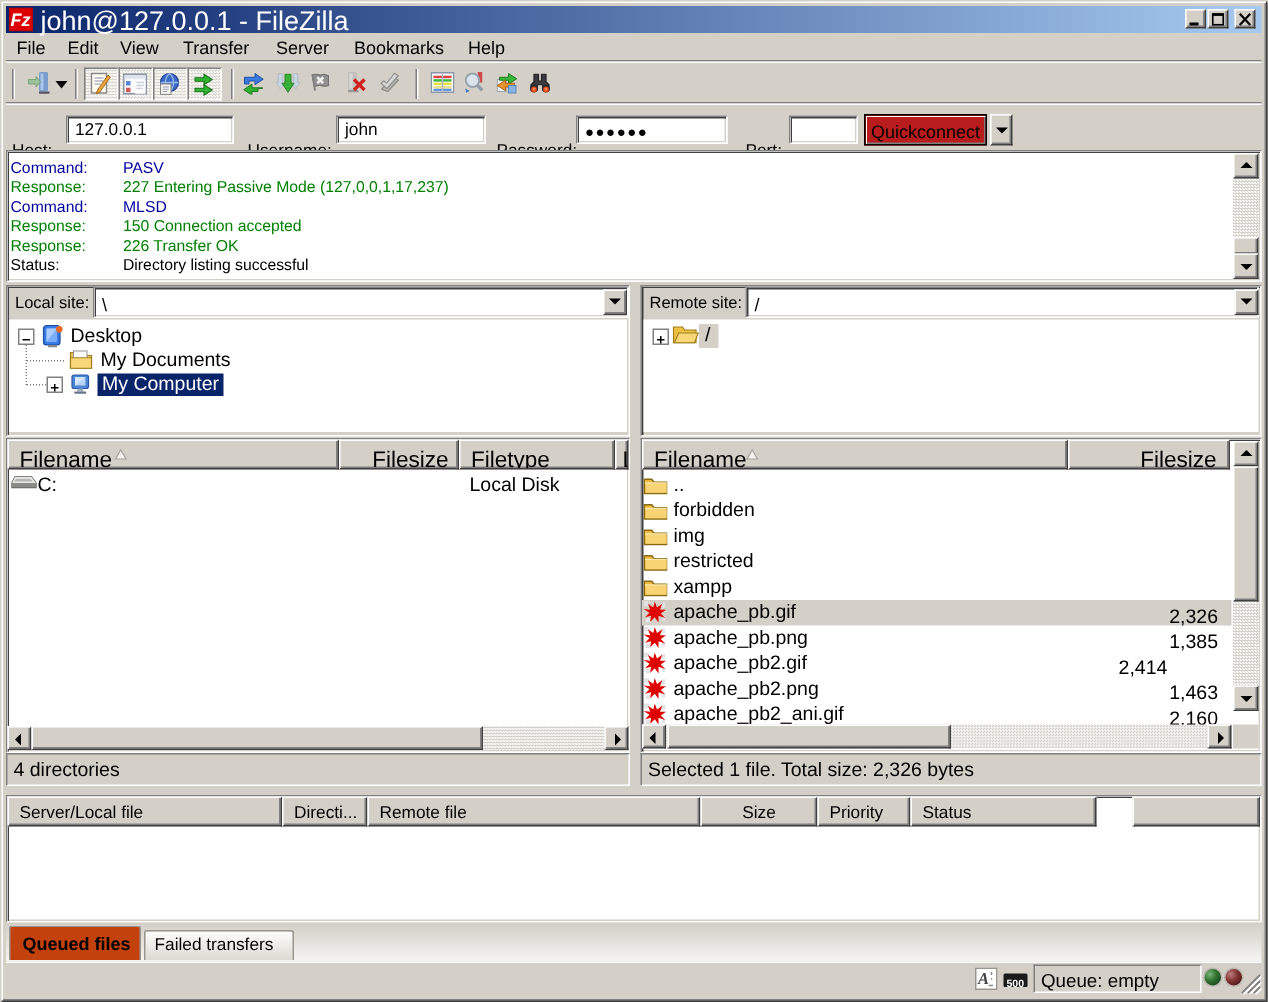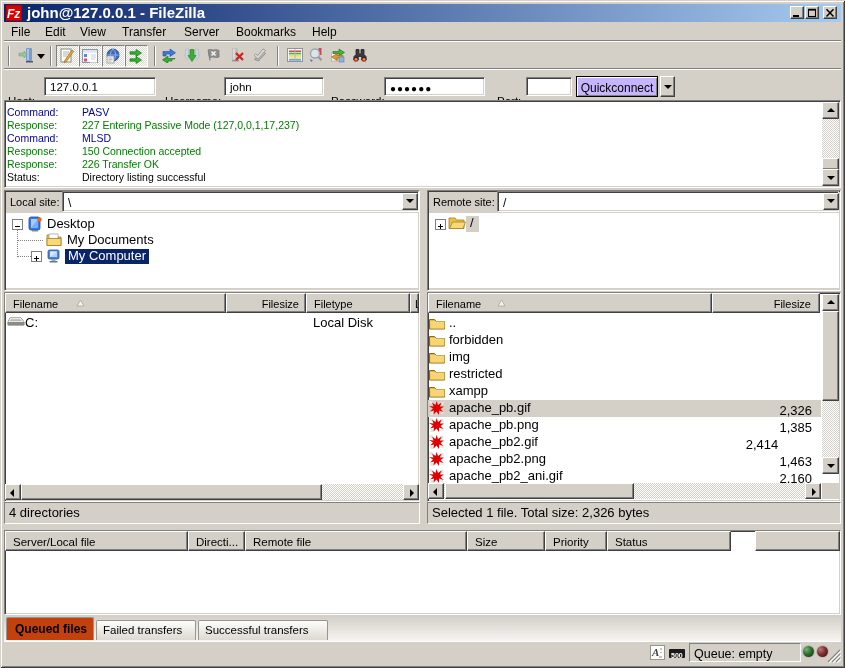--- a/index.html
+++ b/index.html
@@ -18,21 +18,21 @@
 .hsep { position:absolute; height:2px; border-top:1px solid #808080; border-bottom:1px solid #ffffff; }
 .sbtn { position:absolute; width:16px; height:16px; background:#d4d0c8; border:1px solid; border-color:#ffffff #404040 #404040 #ffffff; box-shadow: inset -1px -1px 0 #808080, inset 1px 1px 0 #d4d0c8; }
 .thumb { position:absolute; background:#d4d0c8; border:1px solid; border-color:#ffffff #404040 #404040 #ffffff; box-shadow: inset -1px -1px 0 #808080; }
 .arr { position:absolute; width:0; height:0; }
 .winbtn { position:absolute; top:2px; width:14px; height:13px; background:#d4d0c8; border:1px solid; border-color:#ffffff #404040 #404040 #ffffff; box-shadow: inset -1px -1px 0 #808080; }
 .tbtn { position:absolute; top:3px; width:23px; height:22px; border:1px solid; border-color:#808080 #ffffff #ffffff #808080; background:repeating-conic-gradient(#ffffff 0% 25%, #dcd8d0 0% 50%); background-size:2px 2px; }
 .qlabel { position:absolute; top:11px; font-size:11.5px;margin-top:15px; }
 .qfield { position:absolute; top:8px; height:19px; font-size:11.5px; background:#fff; border:1px solid; border-color:#808080 #ffffff #ffffff #808080; box-shadow: inset 1px 1px 0 #404040, inset -1px -1px 0 #d4d0c8; padding:3px 0 0 5px; }
 .logline { position:absolute; left:2px; white-space:pre; font-size:10.5px; }
 .loglabel { display:inline-block; width:75px; }
-.hdrcell { position:absolute; height:20px; font-size:11px; background:#d4d0c8; border:1px solid; border-color:#ffffff #404040 #404040 #ffffff; box-shadow: inset -1px -1px 0 #808080, inset 1px 1px 0 #d4d0c8; padding:4px 0 0 7px; overflow:hidden; }
+.hdrcell { position:absolute; height:20px; font-size:15px; background:#d4d0c8; border:1px solid; border-color:#ffffff #404040 #404040 #ffffff; box-shadow: inset -1px -1px 0 #808080, inset 1px 1px 0 #d4d0c8; padding:4px 0 0 7px; overflow:hidden; }
 .dotv { position:absolute; width:1px; background-image:repeating-linear-gradient(to bottom,#808080 0 1px,transparent 1px 2px); }
 .doth { position:absolute; height:1px; background-image:repeating-linear-gradient(to right,#808080 0 1px,transparent 1px 2px); }
 .pmbox { position:absolute; width:11px; height:11px; background:#fff; border:1px solid #808080; }
 .trow { position:absolute; white-space:pre; font-size:13px; }
 </style>
 </head>
 <body>
 <svg width="0" height="0" style="position:absolute">
   <defs>
     <g id="foldsym">
@@ -51,21 +51,21 @@
   </defs>
 </svg>
 <div id="win">
 
   <div class="abs" style="left:4px;top:4px;width:837px;height:18px;background:linear-gradient(to right,#0a246a,#a6caf0)">
     <svg class="abs" style="left:2px;top:1px" width="16" height="16" viewBox="0 0 16 16">
       <rect x="0" y="0" width="16" height="16" fill="#b80000"></rect>
       <rect x="1" y="1" width="14" height="14" fill="#dd0000"></rect>
       <text x="1" y="12.5" fill="#ffffff" font-size="12" font-style="italic" font-weight="bold" font-family="Liberation Sans, sans-serif">Fz</text>
     </svg>
-    <div class="abs" style="left:23px;top:0px;color:#fff;font-size:15px;font-weight:bold">john@127.0.0.1 - FileZilla</div>
+    <div class="abs" style="left:23px;top:0px;color:#fff;font-size:18px;font-weight:normal">john@127.0.0.1 - FileZilla</div>
     <div class="winbtn" style="left:786px"><svg width="12" height="10" viewBox="0 0 12 10">
           <rect x="2" y="7" width="6" height="2" fill="#000"></rect>
         </svg></div>
     <div class="winbtn" style="left:801px"><svg width="12" height="10" viewBox="0 0 12 10">
           <rect x="2.5" y="1.5" width="7" height="7" fill="none" stroke="#000" stroke-width="1.1"></rect>
           <rect x="2" y="0.8" width="8" height="1.8" fill="#000"></rect>
         </svg></div>
     <div class="winbtn" style="left:819px"><svg width="12" height="10" viewBox="0 0 12 10">
           <path d="M2.5 1.2 L9.5 8.6 M9.5 1.2 L2.5 8.6" stroke="#000" stroke-width="1.5"></path>
         </svg></div>
@@ -185,21 +185,21 @@
 
   <div class="abs" style="left:0px;top:69px;width:845px;height:30px">
     <span class="qlabel" style="left:8px">Host:</span>
     <div class="qfield" style="left:44px;width:112px">127.0.0.1</div>
     <span class="qlabel" style="left:165px">Username:</span>
     <div class="qfield" style="left:224px;width:100px">john</div>
     <span class="qlabel" style="left:331px">Password:</span>
     <div class="qfield" style="left:384px;width:101px;font-size:10px;letter-spacing:1px;padding-top:5px">●●●●●●</div>
     <span class="qlabel" style="left:497px">Port:</span>
     <div class="qfield" style="left:526px;width:46px"></div>
-    <div class="abs" style="left:576px;top:7px;width:82px;height:21px;background:#c4b5fd;border:1px solid #000;box-shadow:inset 1px 1px 0 #ffffff, inset -1px -1px 0 #808080;text-align:center;padding-top:4px">Quickconnect</div>
+    <div class="abs" style="left:576px;top:7px;width:82px;height:21px;background:#b91c1c;border:1px solid #000;box-shadow:inset 1px 1px 0 #ffffff, inset -1px -1px 0 #808080;text-align:center;padding-top:4px">Quickconnect</div>
     <div class="abs raised" style="left:660px;top:7px;width:15px;height:21px;background:#d4d0c8">
       <div class="arr" style="left:3px;top:8px;border-left:4px solid transparent;border-right:4px solid transparent;border-top:4px solid #000"></div>
     </div>
   </div>
 
   <div class="abs sunken" style="left:4px;top:100px;width:837px;height:88px;background:#fff"></div>
   <div class="abs" style="left:5px;top:101px;width:835px;height:86px;overflow:hidden">
     <div class="logline" style="top:5px;color:#00009f"><span class="loglabel">Command:</span><span>PASV</span></div>
     <div class="logline" style="top:18px;color:#008000"><span class="loglabel">Response:</span><span>227 Entering Passive Mode (127,0,0,1,17,237)</span></div>
     <div class="logline" style="top:31px;color:#00009f"><span class="loglabel">Command:</span><span>MLSD</span></div>
@@ -379,28 +379,27 @@
     </div>
   <div class="abs" style="left:822px;top:483px;width:17px;height:16px;background:#d4d0c8"></div>
 
   <div class="abs sunken1" style="left:4px;top:502px;width:416px;height:22px;padding:2px 0 0 4px;font-size:13px">4 directories</div>
   <div class="abs sunken1" style="left:427px;top:502px;width:414px;height:22px;padding:2px 0 0 4px;font-size:13px">Selected 1 file. Total size: 2,326 bytes</div>
 
   <div class="abs sunken" style="left:4px;top:530px;width:837px;height:85px;background:#fff"></div>
   <div class="hdrcell" style="left:5px;top:531px;width:183px;font-size:11.5px">Server/Local file</div>
   <div class="hdrcell" style="left:188px;top:531px;width:57px;font-size:11.5px">Directi...</div>
   <div class="hdrcell" style="left:245px;top:531px;width:222px;font-size:11.5px">Remote file</div>
-  <div class="hdrcell" style="left:467px;top:531px;width:78px;text-align:left;padding-right:7px;font-size:11.5px">Size</div>
+  <div class="hdrcell" style="left:467px;top:531px;width:78px;text-align:center;padding-right:7px;font-size:11.5px">Size</div>
   <div class="hdrcell" style="left:545px;top:531px;width:62px;font-size:11.5px">Priority</div>
   <div class="hdrcell" style="left:607px;top:531px;width:124px;font-size:11.5px">Status</div>
   <div class="hdrcell" style="left:755px;top:531px;width:85px"></div>
 
   <div class="abs" style="left:4px;top:615px;width:837px;height:26px;background:linear-gradient(to bottom,#d2cec7,#f6f5f2)"></div>
   <div class="abs" style="left:96px;top:620px;width:100px;height:20px;background:linear-gradient(to bottom,#fdfdfc,#ddd9d2);border:1px solid #9a968e;border-bottom:none;border-radius:2px 2px 0 0;padding:3px 0 0 6px;font-size:11.5px;white-space:nowrap;overflow:hidden">Failed transfers</div>
-  <div class="abs" style="left:198px;top:620px;width:130px;height:20px;background:linear-gradient(to bottom,#fdfdfc,#ddd9d2);border:1px solid #9a968e;border-bottom:none;border-radius:2px 2px 0 0;padding:3px 0 0 6px;font-size:11.5px;white-space:nowrap;overflow:hidden">Successful transfers</div>
   <div class="abs" style="left:6px;top:617px;width:88px;height:23px;background:#c2410c;border:1px solid #9a968e;border-bottom:none;border-radius:2px 2px 0 0;padding:4px 0 0 8px;font-weight:bold;font-size:12px;white-space:nowrap;overflow:hidden">Queued files</div>
 
   <div class="abs" style="left:4px;top:641px;width:837px;height:23px;background:#d4d0c8;border-top:1px solid #fff"></div>
   <div class="abs" style="left:650px;top:645px;width:15px;height:15px;background:#fff;border:1px solid #9a968e">
     <svg width="13" height="13" viewBox="0 0 13 13">
         <text x="1" y="10" font-size="11" font-weight="bold" font-style="italic" fill="#444" font-family="Liberation Serif,serif">A</text>
         <path d="M10 2 v2 M10 6 v1 M8 11 h3" stroke="#888" stroke-width="1"></path>
       </svg>
   </div>
   <div class="abs" style="left:669px;top:649px;width:16px;height:9px;background:#1a1a1a;border-radius:1px">

